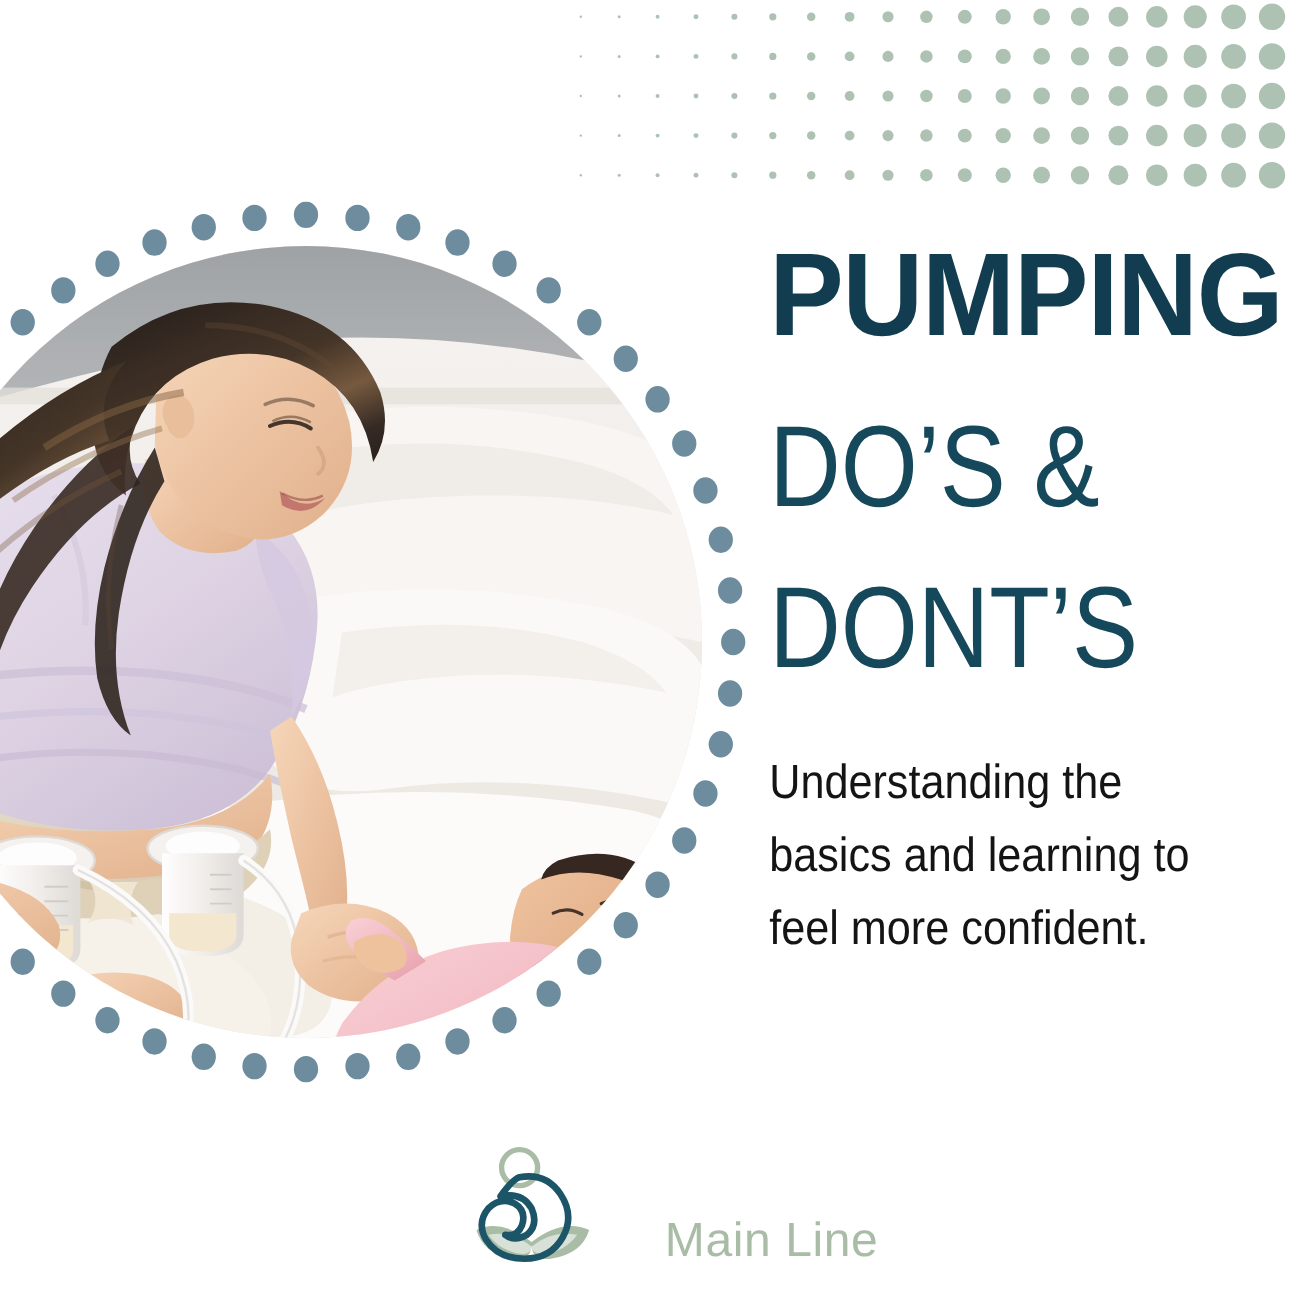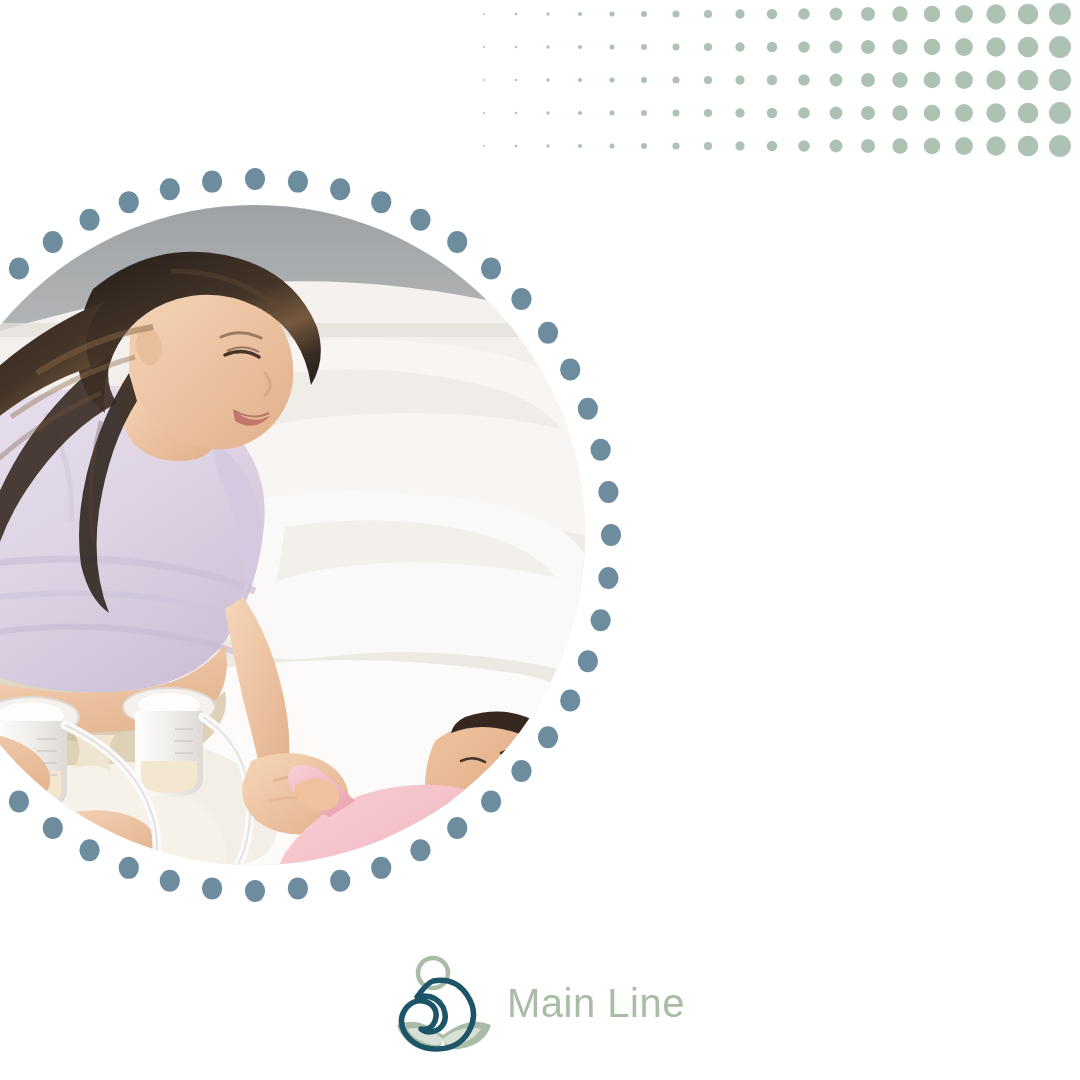--- a/index.html
+++ b/index.html
@@ -103,21 +103,22 @@
   }
 
   
   #logo {
     position: absolute;
     left: 393px;
     top: 950px;
     width: 420px;
     height: 105px;
     display: flex;
-    align-items: center;
+    align-items: flex-end;
+    gap: 47px;
   }
   #logo-mark {
     width: 104px;
     height: 104px;
     flex: 0 0 104px;
   }
   #logo-words {
     margin-left: 10px;
     display: flex;
     flex-direction: column;
@@ -499,20 +500,26 @@
       <ellipse cx="74.02" cy="164.77" rx="10.12" ry="11.00" fill="#6d8c9e"></ellipse>
       <ellipse cx="100.53" cy="130.93" rx="10.12" ry="11.00" fill="#6d8c9e"></ellipse>
       <ellipse cx="130.93" cy="100.53" rx="10.12" ry="11.00" fill="#6d8c9e"></ellipse>
       <ellipse cx="164.77" cy="74.02" rx="10.12" ry="11.00" fill="#6d8c9e"></ellipse>
       <ellipse cx="201.56" cy="51.78" rx="10.12" ry="11.00" fill="#6d8c9e"></ellipse>
       <ellipse cx="240.76" cy="34.13" rx="10.12" ry="11.00" fill="#6d8c9e"></ellipse>
       <ellipse cx="281.80" cy="21.34" rx="10.12" ry="11.00" fill="#6d8c9e"></ellipse>
       <ellipse cx="324.09" cy="13.60" rx="10.12" ry="11.00" fill="#6d8c9e"></ellipse>
     </svg>
 
+  <div id="text-col">
+    <div class="hl-bold">PUMPING</div>
+    <div class="hl-light" id="hl-line2">DO’S &amp;</div>
+    <div class="hl-light" id="hl-line3">DONT’S</div>
+    <div id="subtitle">Understanding the basics and learning to feel more confident.</div>
+  </div>
 
   <div id="logo">
     <svg id="logo-mark" viewBox="0 0 104 104" aria-hidden="true">
 
       <path d="M4 74 Q24 64 50 84 Q76 64 98 74 Q92 94 66 98 Q50 100 50 86 Q50 100 34 98 Q10 94 4 74 Z" fill="#a9bda6"></path>
       <path d="M14 78 Q34 74 50 88 Q66 74 88 78 Q78 92 60 94 Q50 94 50 88 Q50 94 42 94 Q24 92 14 78 Z" fill="#ffffff" opacity="0.55"></path>
 
       <circle cx="40" cy="22" r="15" fill="none" stroke="#a9bda6" stroke-width="4.5"></circle>
 
       <path d="M40 30 Q62 26 74 44 Q86 62 76 80 Q66 98 44 98 Q22 98 12 82 Q4 68 14 56

